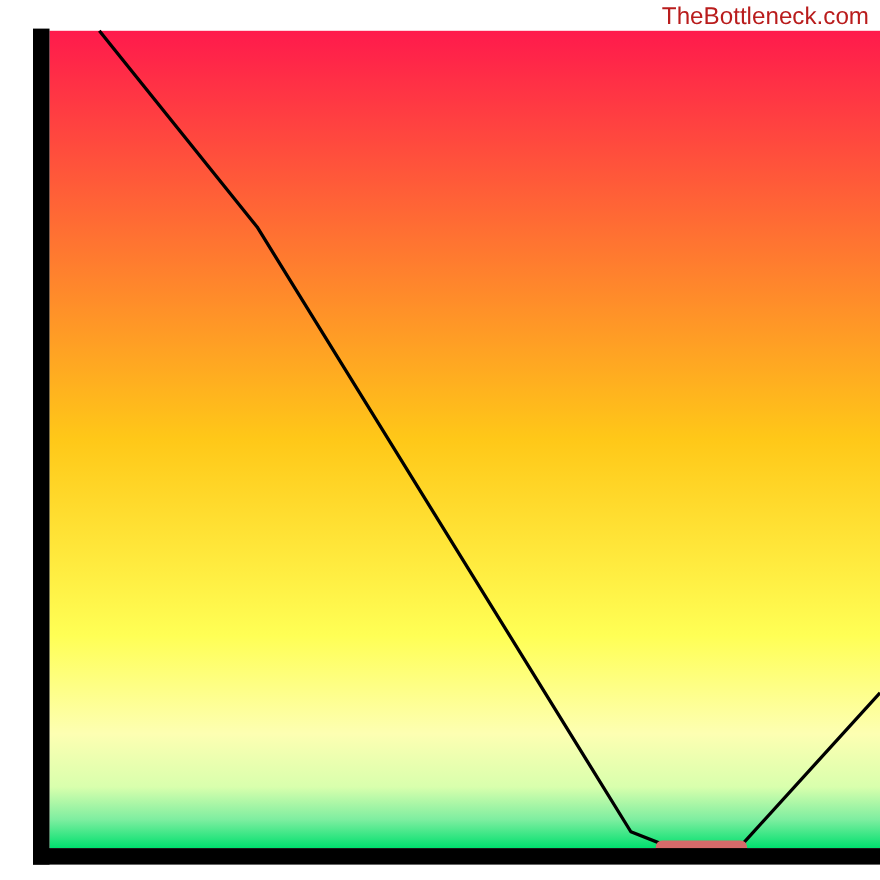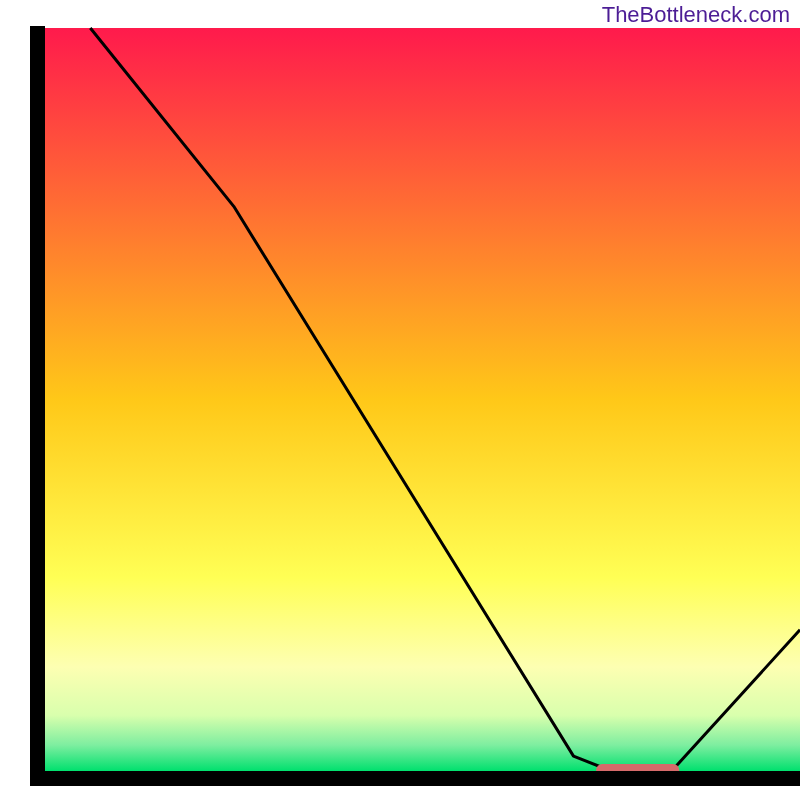--- a/index.html
+++ b/index.html
@@ -14,21 +14,21 @@
   .outer {
     position: relative;
     width: 800px;
     height: 800px;
   }
   .attribution {
     position: absolute;
     top: 2px;
     right: 10px;
     font-size: 22px;
-    color: #4c1d95;
+    color: #b91c1c;
     font-weight: 500;
     z-index: 5;
   }
   svg.chart {
     position: absolute;
     top: 0;
     left: 0;
   }
 </style>
 </head>

